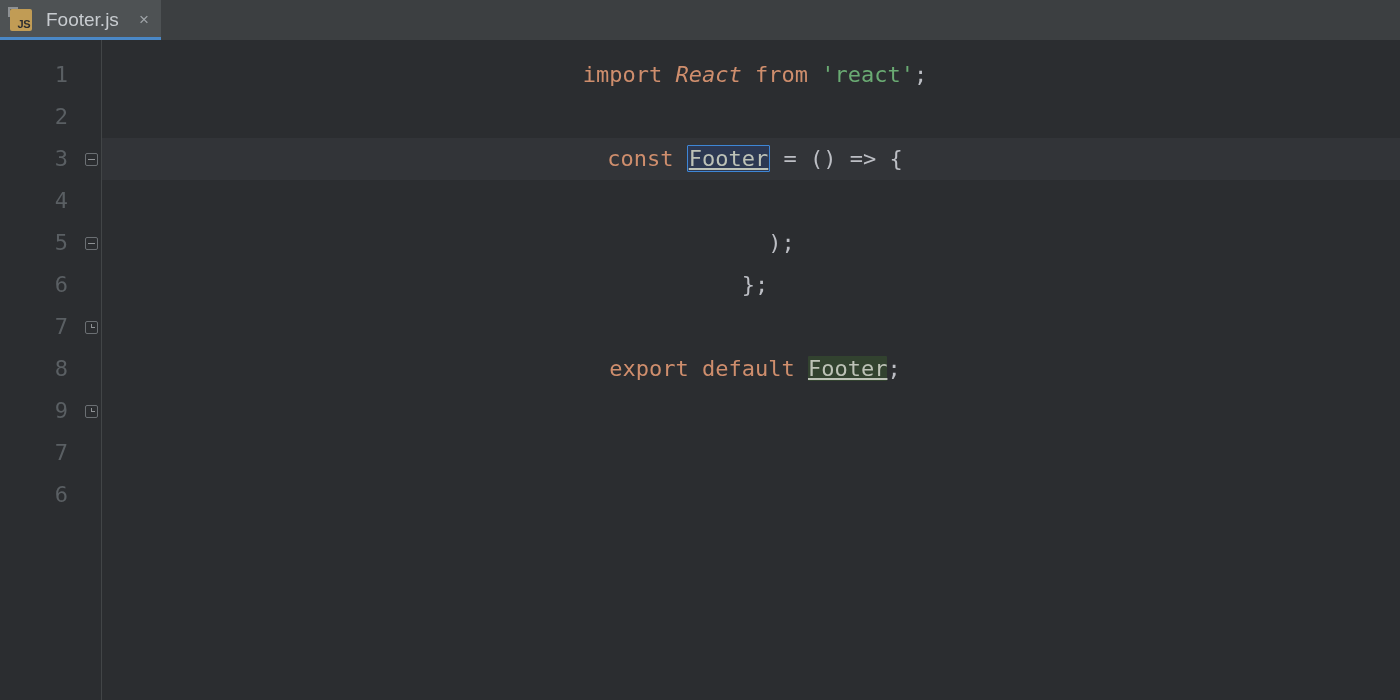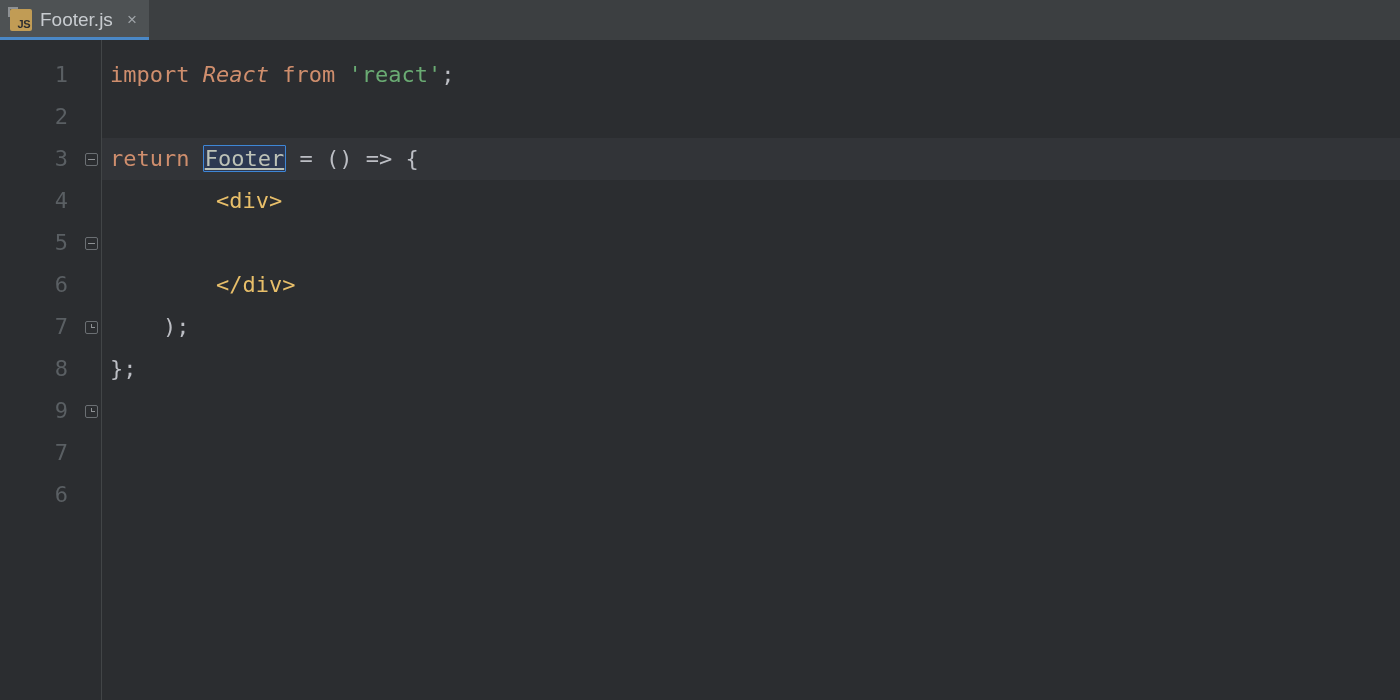--- a/index.html
+++ b/index.html
@@ -18,21 +18,21 @@
     background:#3C3F41;
     display:flex;
     align-items:stretch;
   }
   .tab {
     display:flex;
     align-items:center;
     padding:0 12px 0 10px;
     background:#4E5254;
     position:relative;
-    gap:8px;
+    gap:14px;
     cursor:pointer;
   }
   .tab::after {
     content:"";
     position:absolute;
     left:0; right:0; bottom:0;
     height:3px;
     background:#4A88C7;
   }
   .js-icon-box {
@@ -142,20 +142,21 @@
     padding-top:14px;
     line-height:42px;
     font-size:22px;
     position:relative;
   }
   .ln {
     height:42px;
     white-space:pre;
     padding-left:8px;
     position:relative;
+    text-align:center;
   }
   .ln.caret-line { background:#323438; }
 
   
   .kw  { color:#CF8E6D; }   
   .kw-i{ color:#CF8E6D; font-style:italic; }  
   .str { color:#6AAB73; }
   .id  { color:#BDC2B7;text-decoration:underline; }
   .punc{ color:#BCBEC4; }
   .tag-br{ color:#E8BF6A; }   
@@ -216,21 +217,20 @@
       <div class="fold-cell"></div>
       <div class="fold-cell">
         <div class="fold-mark fold-end"></div>
       </div>
       <div class="fold-cell"></div>
       <div class="fold-cell"></div>
     </div>
   <div class="code">
       <div class="ln"><span class="kw">import </span><span class="kw-i">React</span><span> </span><span class="kw">from </span><span class="str">'react'</span><span class="punc">;</span></div>
       <div class="ln"></div>
-      <div class="ln caret-line"><span class="kw">return </span><span class="id sel-box">Footer</span><span class="punc"> = () =&gt; {</span></div>
-      <div class="ln"><span>        </span><span class="tag-br">&lt;</span><span class="tag-nm">div</span><span class="tag-br">&gt;</span></div>
+      <div class="ln caret-line"><span class="kw">const </span><span class="id sel-box">Footer</span><span class="punc"> = () =&gt; {</span></div>
       <div class="ln"></div>
-      <div class="ln"><span>        </span><span class="tag-br">&lt;/</span><span class="tag-nm">div</span><span class="tag-br">&gt;</span></div>
       <div class="ln"><span>    </span><span class="punc">);</span></div>
       <div class="ln"><span class="punc">};</span></div>
       <div class="ln"></div>
+      <div class="ln"><span class="kw">export </span><span class="kw">default </span><span class="id hl-usage">Footer</span><span class="punc">;</span></div>
     </div>
 </div>
 
 </body></html>

